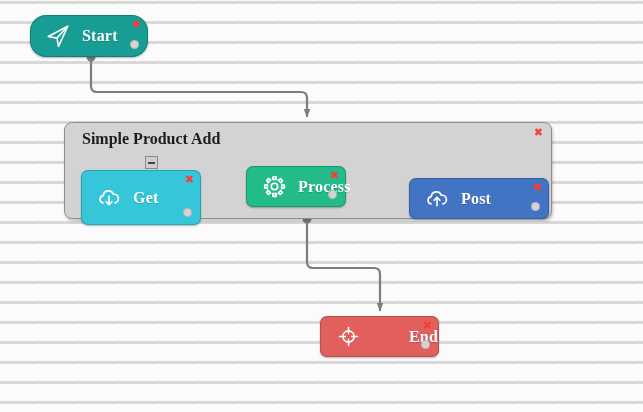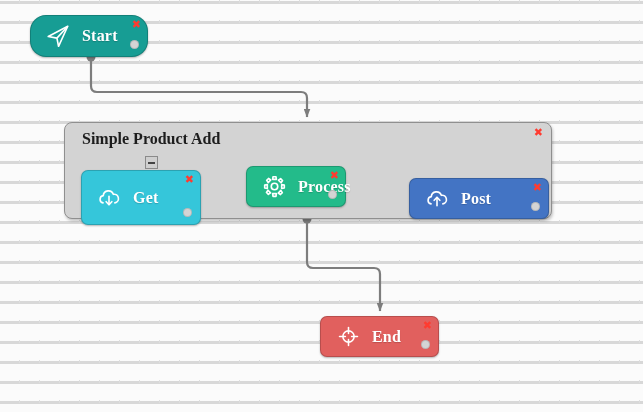--- a/index.html
+++ b/index.html
@@ -90,21 +90,21 @@
     height: 9px;
     border-radius: 50%;
     background: #d4d4d4;
     box-shadow: inset 0 0 0 1px rgba(0,0,0,0.13);
   }
 
   #node-start  { left: 30px;  top: 15px;  width: 118px; height: 42px; background: #179d94; border-radius: 16px; }
   #node-get    { left: 81px;  top: 170px; width: 120px; height: 55px; background: #35c6da; }
   #node-process{ left: 246px; top: 166px; width: 100px; height: 41px; background: #23bb8a; }
   #node-post   { left: 409px; top: 166px; width: 140px; height: 41px; background: #4374c4; margin-top: 12px; }
-  #node-end    { left: 320px; top: 316px; width: 119px; height: 41px; background: #e1605e; }
+  #node-end    { left: 320px; top: 316px; width: 119px; height: 41px; background: #e1605e; justify-content: space-between; }
 
   
   #group-simple-product-add {
     position: absolute;
     left: 64px;
     top: 122px;
     width: 488px;
     height: 97px;
     background: #d3d3d3;
     border: 1px solid #8f8f8f;

